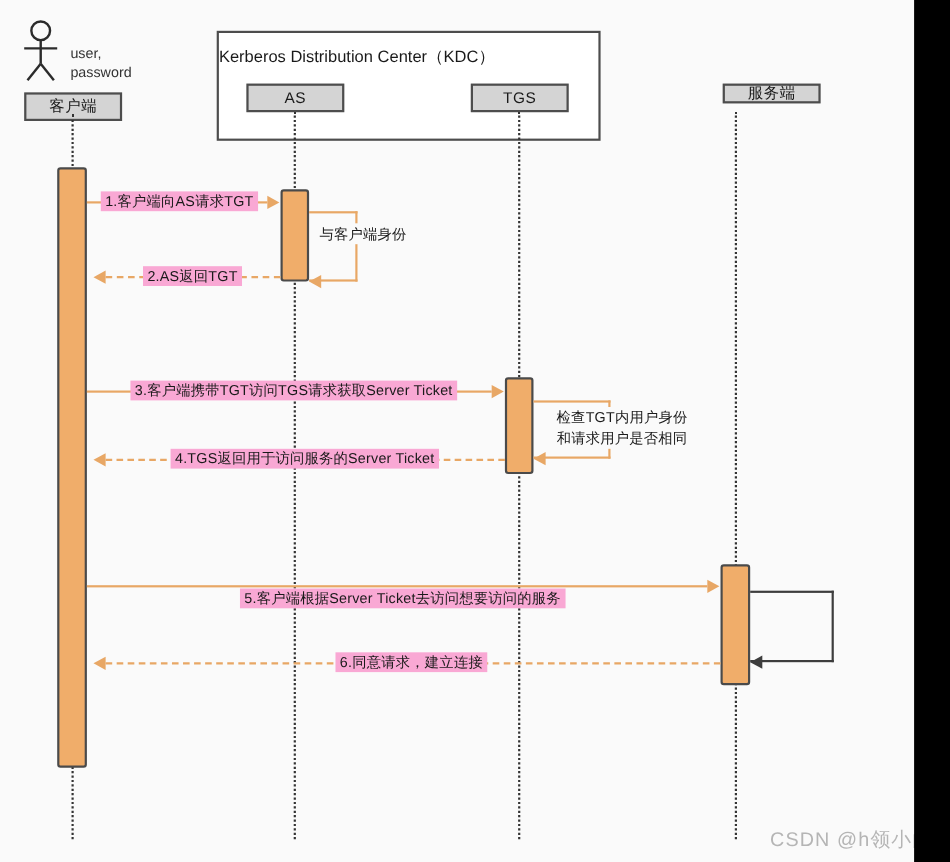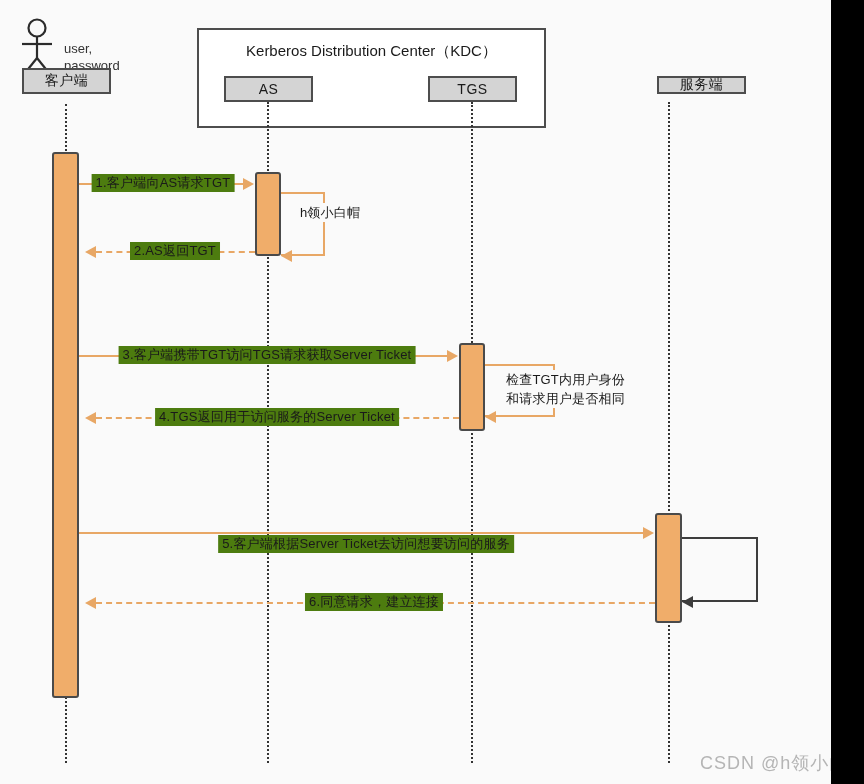--- a/index.html
+++ b/index.html
@@ -40,21 +40,20 @@
     position: absolute;
     box-sizing: border-box;
     background: #ffffff;
     border: 2px solid #4d4d4d;
   }
   .group-title {
     position: absolute;
     top: 12px;
     left: 0;
     width: 100%;
-    text-align: center;
     font-size: 15px;
     color: #1a1a1a;
   }
   
   .lifeline {
     position: absolute;
     width: 0;
     border-left: 2px dotted #333333;
   }
   
@@ -84,21 +83,21 @@
   .msg-solid {
     border-top: 2px solid #e8a765;
   }
   .msg-dashed {
     border-top: 2px dashed #e8a765;
   }
   .msg-label {
     position: absolute;
     font-size: 13px;
     color: #1a1a1a;
-    background: #4d7c0f;
+    background: #f9a8d4;
     padding: 0 4px;
     white-space: nowrap;
     transform: translate(-50%, -50%);
     letter-spacing: .2px;
   }
   .arrow-r, .arrow-l {
     position: absolute;
     width: 0;
     height: 0;
     border-top: 6px solid transparent;
@@ -149,21 +148,21 @@
       <line x1="17" y1="40" x2="29" y2="55" stroke="#2b2b2b" stroke-width="2.2"></line>
     </svg>
   </div>
   <div class="actor-label" style="left:64px; top:40px;">user,
 password</div>
 
   <div class="groupbox" style="left:197px; top:28px; width:349px; height:100px;">
     <div class="group-title">Kerberos Distribution Center（KDC）</div>
   </div>
 
-  <div class="pbox" style="left:22px; top:68px; width:89px; height:26px;">客户端</div>
+  <div class="pbox" style="left:22px; top:84px; width:89px; height:26px;">客户端</div>
 
   <div class="pbox" style="left:224px; top:76px; width:89px; height:26px;">AS</div>
 
   <div class="pbox" style="left:428px; top:76px; width:89px; height:26px;">TGS</div>
 
   <div class="pbox" style="left:657px; top:76px; width:89px; height:18px;">服务端</div>
 
   <div class="lifeline" style="left:65px; top:104px; height:659px;"></div>
   <div class="lifeline" style="left:267px; top:102px; height:661px;"></div>
   <div class="lifeline" style="left:471px; top:102px; height:661px;"></div>
@@ -173,21 +172,21 @@
   <div class="activation" style="left:255px; top:172px; width:26px; height:84px;"></div>
   <div class="activation" style="left:459px; top:343px; width:26px; height:88px;"></div>
   <div class="activation" style="left:655px; top:513px; width:27px; height:110px;"></div>
 
   <div class="msg-line msg-solid" style="left:79px; top:183px; width:164px;"></div>
   <div class="arrow-r" style="left:243px; top:178px;"></div>
   <div class="msg-label" style="left:163px; top:183px;">1.客户端向AS请求TGT</div>
 
   <div class="loop" style="left:281px; top:192px; width:44px; height:64px;"></div>
   <div class="arrow-l" style="left:281px; top:250px;"></div>
-  <div class="loop-label" style="left:285px; top:203px; width:90px;">h领小白帽</div>
+  <div class="loop-label" style="left:285px; top:203px; width:90px;">与客户端身份</div>
 
   <div class="msg-line msg-dashed" style="left:96px; top:251px; width:159px;"></div>
   <div class="arrow-l" style="left:85px; top:246px;"></div>
   <div class="msg-label" style="left:175px; top:251px;">2.AS返回TGT</div>
 
   <div class="msg-line msg-solid" style="left:79px; top:355px; width:368px;"></div>
   <div class="arrow-r" style="left:447px; top:350px;"></div>
   <div class="msg-label" style="left:267px; top:355px;">3.客户端携带TGT访问TGS请求获取Server Ticket</div>
 
   <div class="loop" style="left:485px; top:364px; width:70px; height:53px;"></div>

